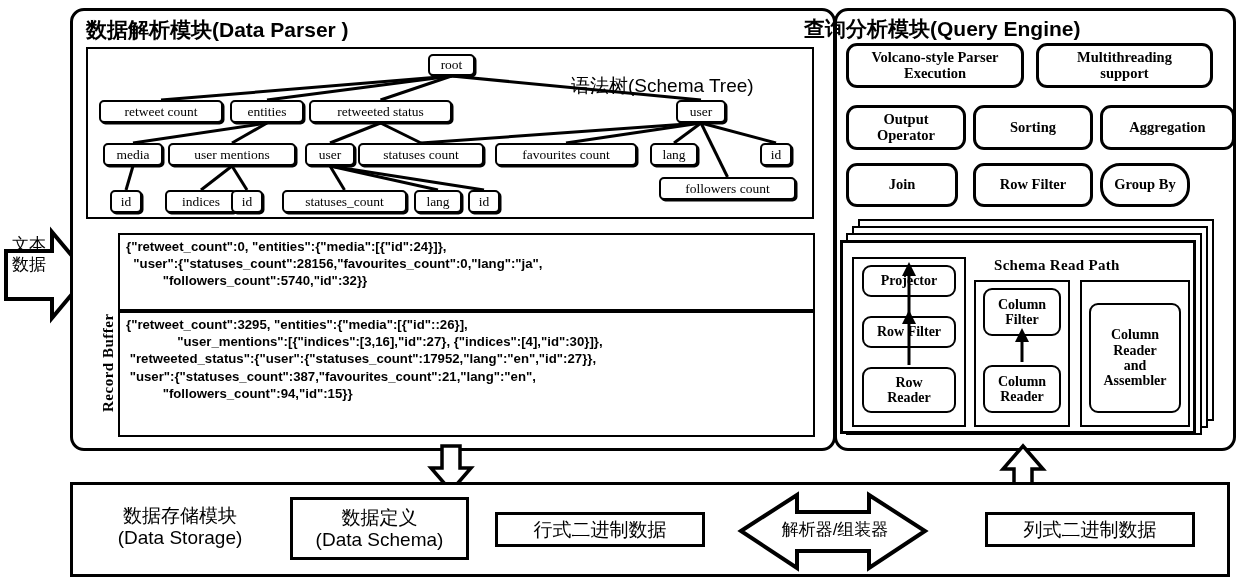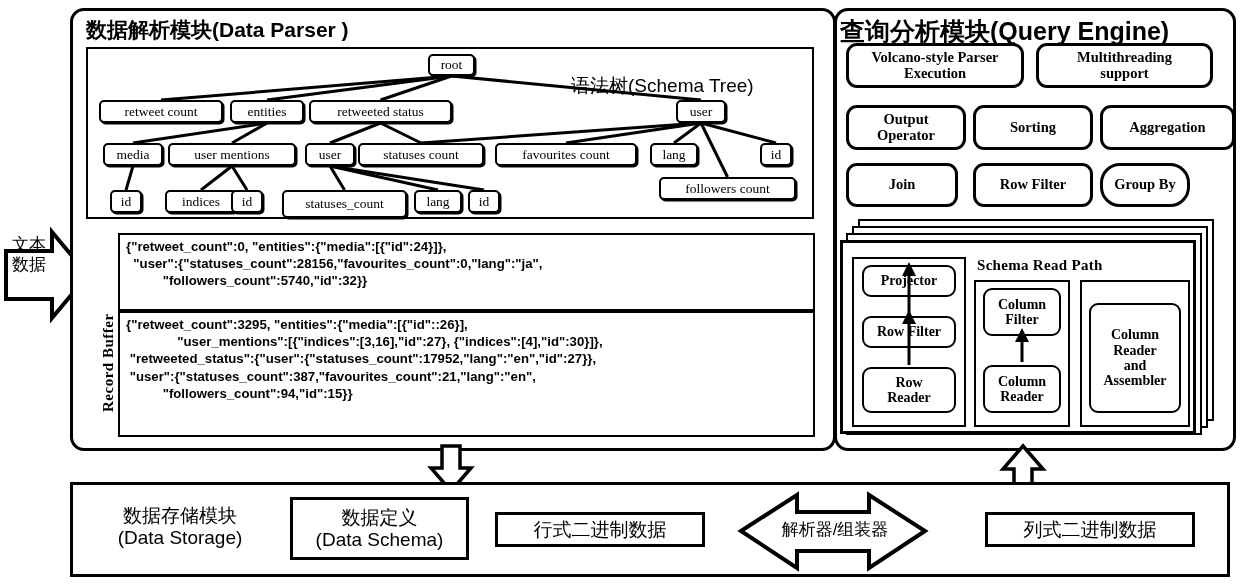--- a/index.html
+++ b/index.html
@@ -41,20 +41,21 @@
   .srp-layer{position:absolute;border:2px solid #000;background:#fff;box-sizing:border-box;}
   .srp-inner-col{position:absolute;border:2px solid #000;background:#fff;box-sizing:border-box;}
   .srp-box{
     position:absolute;border:2px solid #000;border-radius:9px;background:#fff;
     box-sizing:border-box;display:flex;align-items:center;justify-content:center;
     text-align:center;font-size:14px;line-height:1.1;white-space:pre-line;font-weight:600;
   }
   .srp-title{
     position:absolute;font-weight:800;font-size:15px;white-space:nowrap;
     letter-spacing:.3px;
+    margin-left:17px;
   }
 
   
   .rb-label{
     position:absolute;transform:rotate(-90deg);transform-origin:left top;
     font-size:15px;font-weight:700;white-space:nowrap;letter-spacing:.5px;
   }
   .json-line{white-space:pre;font-size:13.2px;line-height:1.0;
     font-family:"Liberation Sans","DejaVu Sans",sans-serif;font-weight:700;}
   .json-box{position:absolute;border:2px solid #000;background:#fff;box-sizing:border-box;
@@ -154,21 +155,21 @@
     </div>
     <div class="node" style="left: 110px; top: 190px; width: 32px; height: 23px;">
       <span>id</span>
     </div>
     <div class="node" style="left: 165px; top: 190px; width: 72px; height: 23px;">
       <span>indices</span>
     </div>
     <div class="node" style="left: 231px; top: 190px; width: 32px; height: 23px;">
       <span>id</span>
     </div>
-    <div class="node" style="left: 282px; top: 190px; width: 125px; height: 28px; text-align: right;">
+    <div class="node" style="left: 282px; top: 190px; width: 125px; height: 23px; text-align: right;">
       <span>statuses_count</span>
     </div>
     <div class="node" style="left: 414px; top: 190px; width: 48px; height: 23px;">
       <span>lang</span>
     </div>
     <div class="node" style="left: 468px; top: 190px; width: 32px; height: 23px;">
       <span>id</span>
     </div>
     <div class="node" style="left: 659px; top: 177px; width: 137px; height: 23px;">
       <span>followers  count</span>
@@ -185,21 +186,21 @@
     <div class="json-box" style="left: 118px; top: 311px; width: 697px; height: 126px;">
       <div class="json-line" style="margin-bottom: 4px;">{"retweet_count":3295, "entities":{"media":[{"id"::26}],</div>
       <div class="json-line" style="margin-bottom: 4px;">              "user_mentions":[{"indices":[3,16],"id":27}, {"indices":[4],"id":30}]},</div>
       <div class="json-line" style="margin-bottom: 4px;"> "retweeted_status":{"user":{"statuses_count":17952,"lang":"en","id":27}},</div>
       <div class="json-line" style="margin-bottom: 4px;"> "user":{"statuses_count":387,"favourites_count":21,"lang":"en",</div>
       <div class="json-line" style="margin-bottom: 4px;">          "followers_count":94,"id":15}}</div>
     </div>
   </div>
 
 <div class="module" style="left:834px;top:8px;width:396px;height:437px;"></div>
-<div class="module-title" style="left:840px;top:15px;font-size:25px;font-family:'Liberation Sans','DejaVu Sans',sans-serif;text-align:center;">查询分析模块(Query Engine)</div>
+<div class="module-title" style="left:804px;top:15px;font-size:21px;font-family:'Liberation Sans','DejaVu Sans',sans-serif;text-align:center;">查询分析模块(Query Engine)</div>
 <div id="qe-operators">
     <div class="opbox" style="left: 846px; top: 43px; width: 178px; height: 45px;">Volcano-style Parser
 Execution</div>
     <div class="opbox" style="left: 1036px; top: 43px; width: 177px; height: 45px;">Multithreading
 support</div>
     <div class="opbox" style="left: 846px; top: 105px; width: 120px; height: 45px;">Output
 Operator</div>
     <div class="opbox" style="left: 973px; top: 105px; width: 120px; height: 45px;">Sorting</div>
     <div class="opbox" style="left: 1100px; top: 105px; width: 135px; height: 45px;">Aggregation</div>
     <div class="opbox" style="left: 846px; top: 163px; width: 112px; height: 44px;">Join</div>

